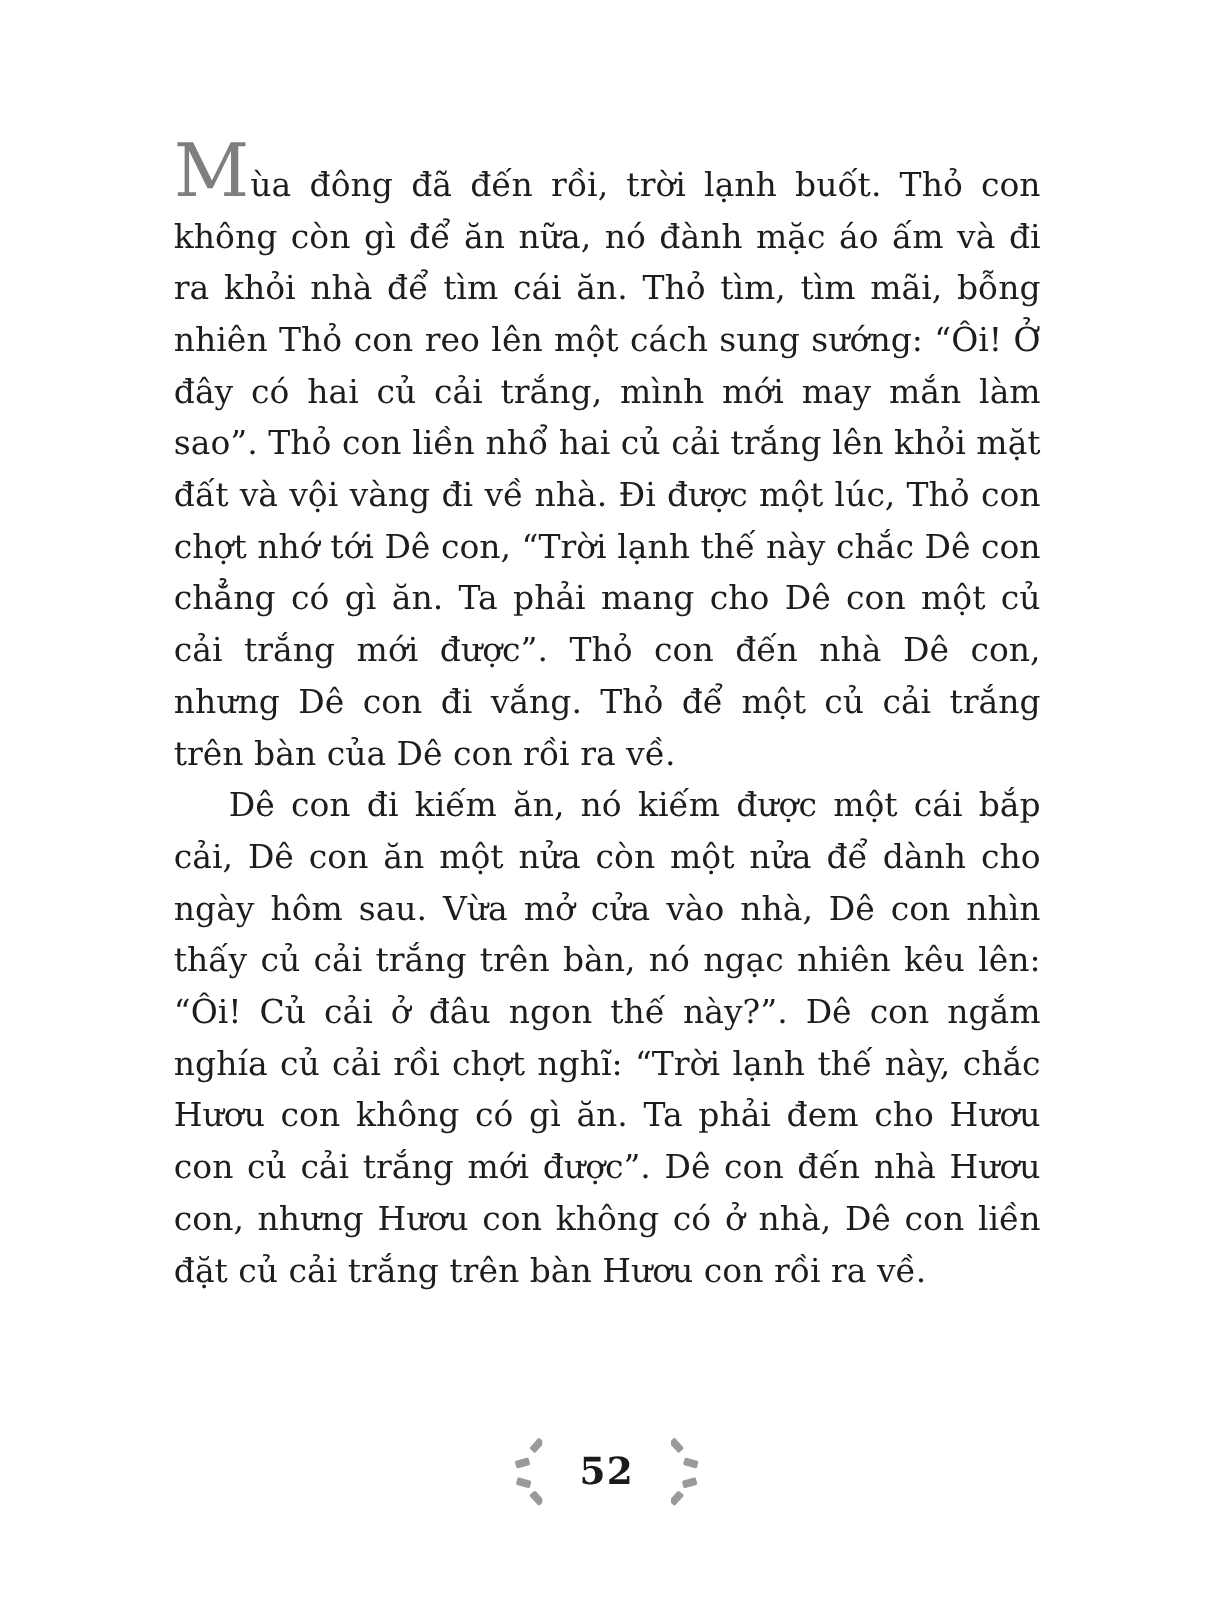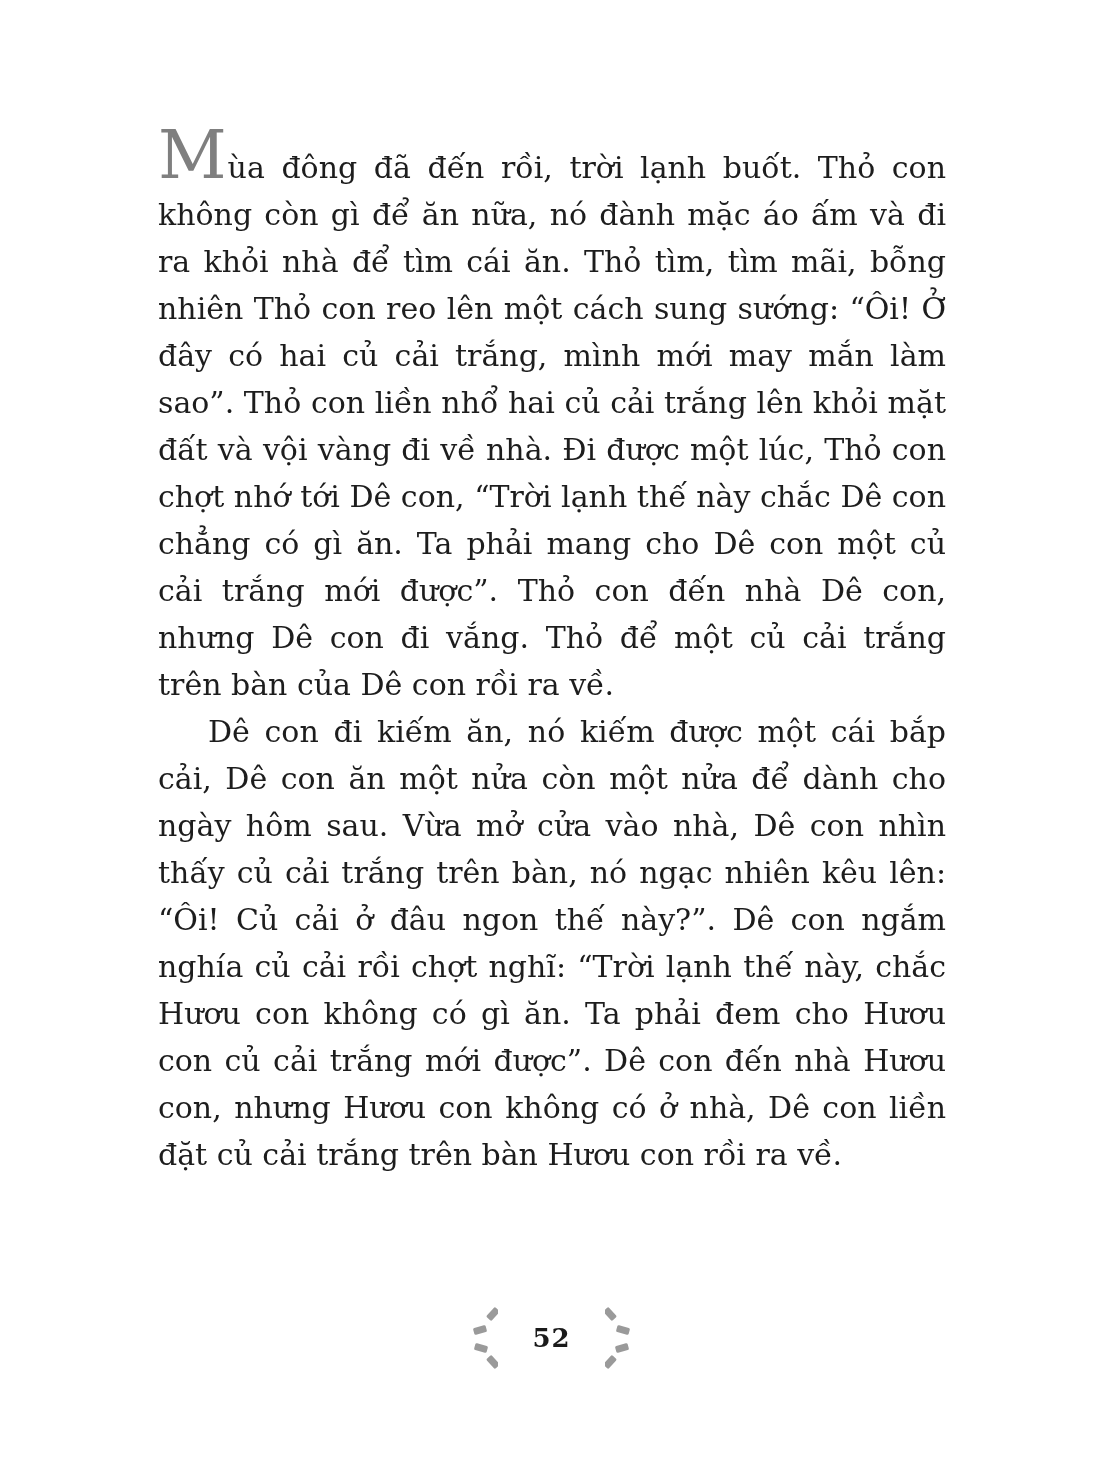--- a/index.html
+++ b/index.html
@@ -45,21 +45,21 @@
   .footer {
     position: absolute;
     left: 0;
     top: 1306px;
     width: 1103px;
     display: flex;
     align-items: center;
     justify-content: center;
   }
   .page-number {
-    font-size: 26px;
+    font-size: 34px;
     font-weight: bold;
     color: #1a1a1a;
     margin: 0 34px;
     letter-spacing: 1px;
   }
   .ornament {
     display: block;
   }
 </style>
 </head>

